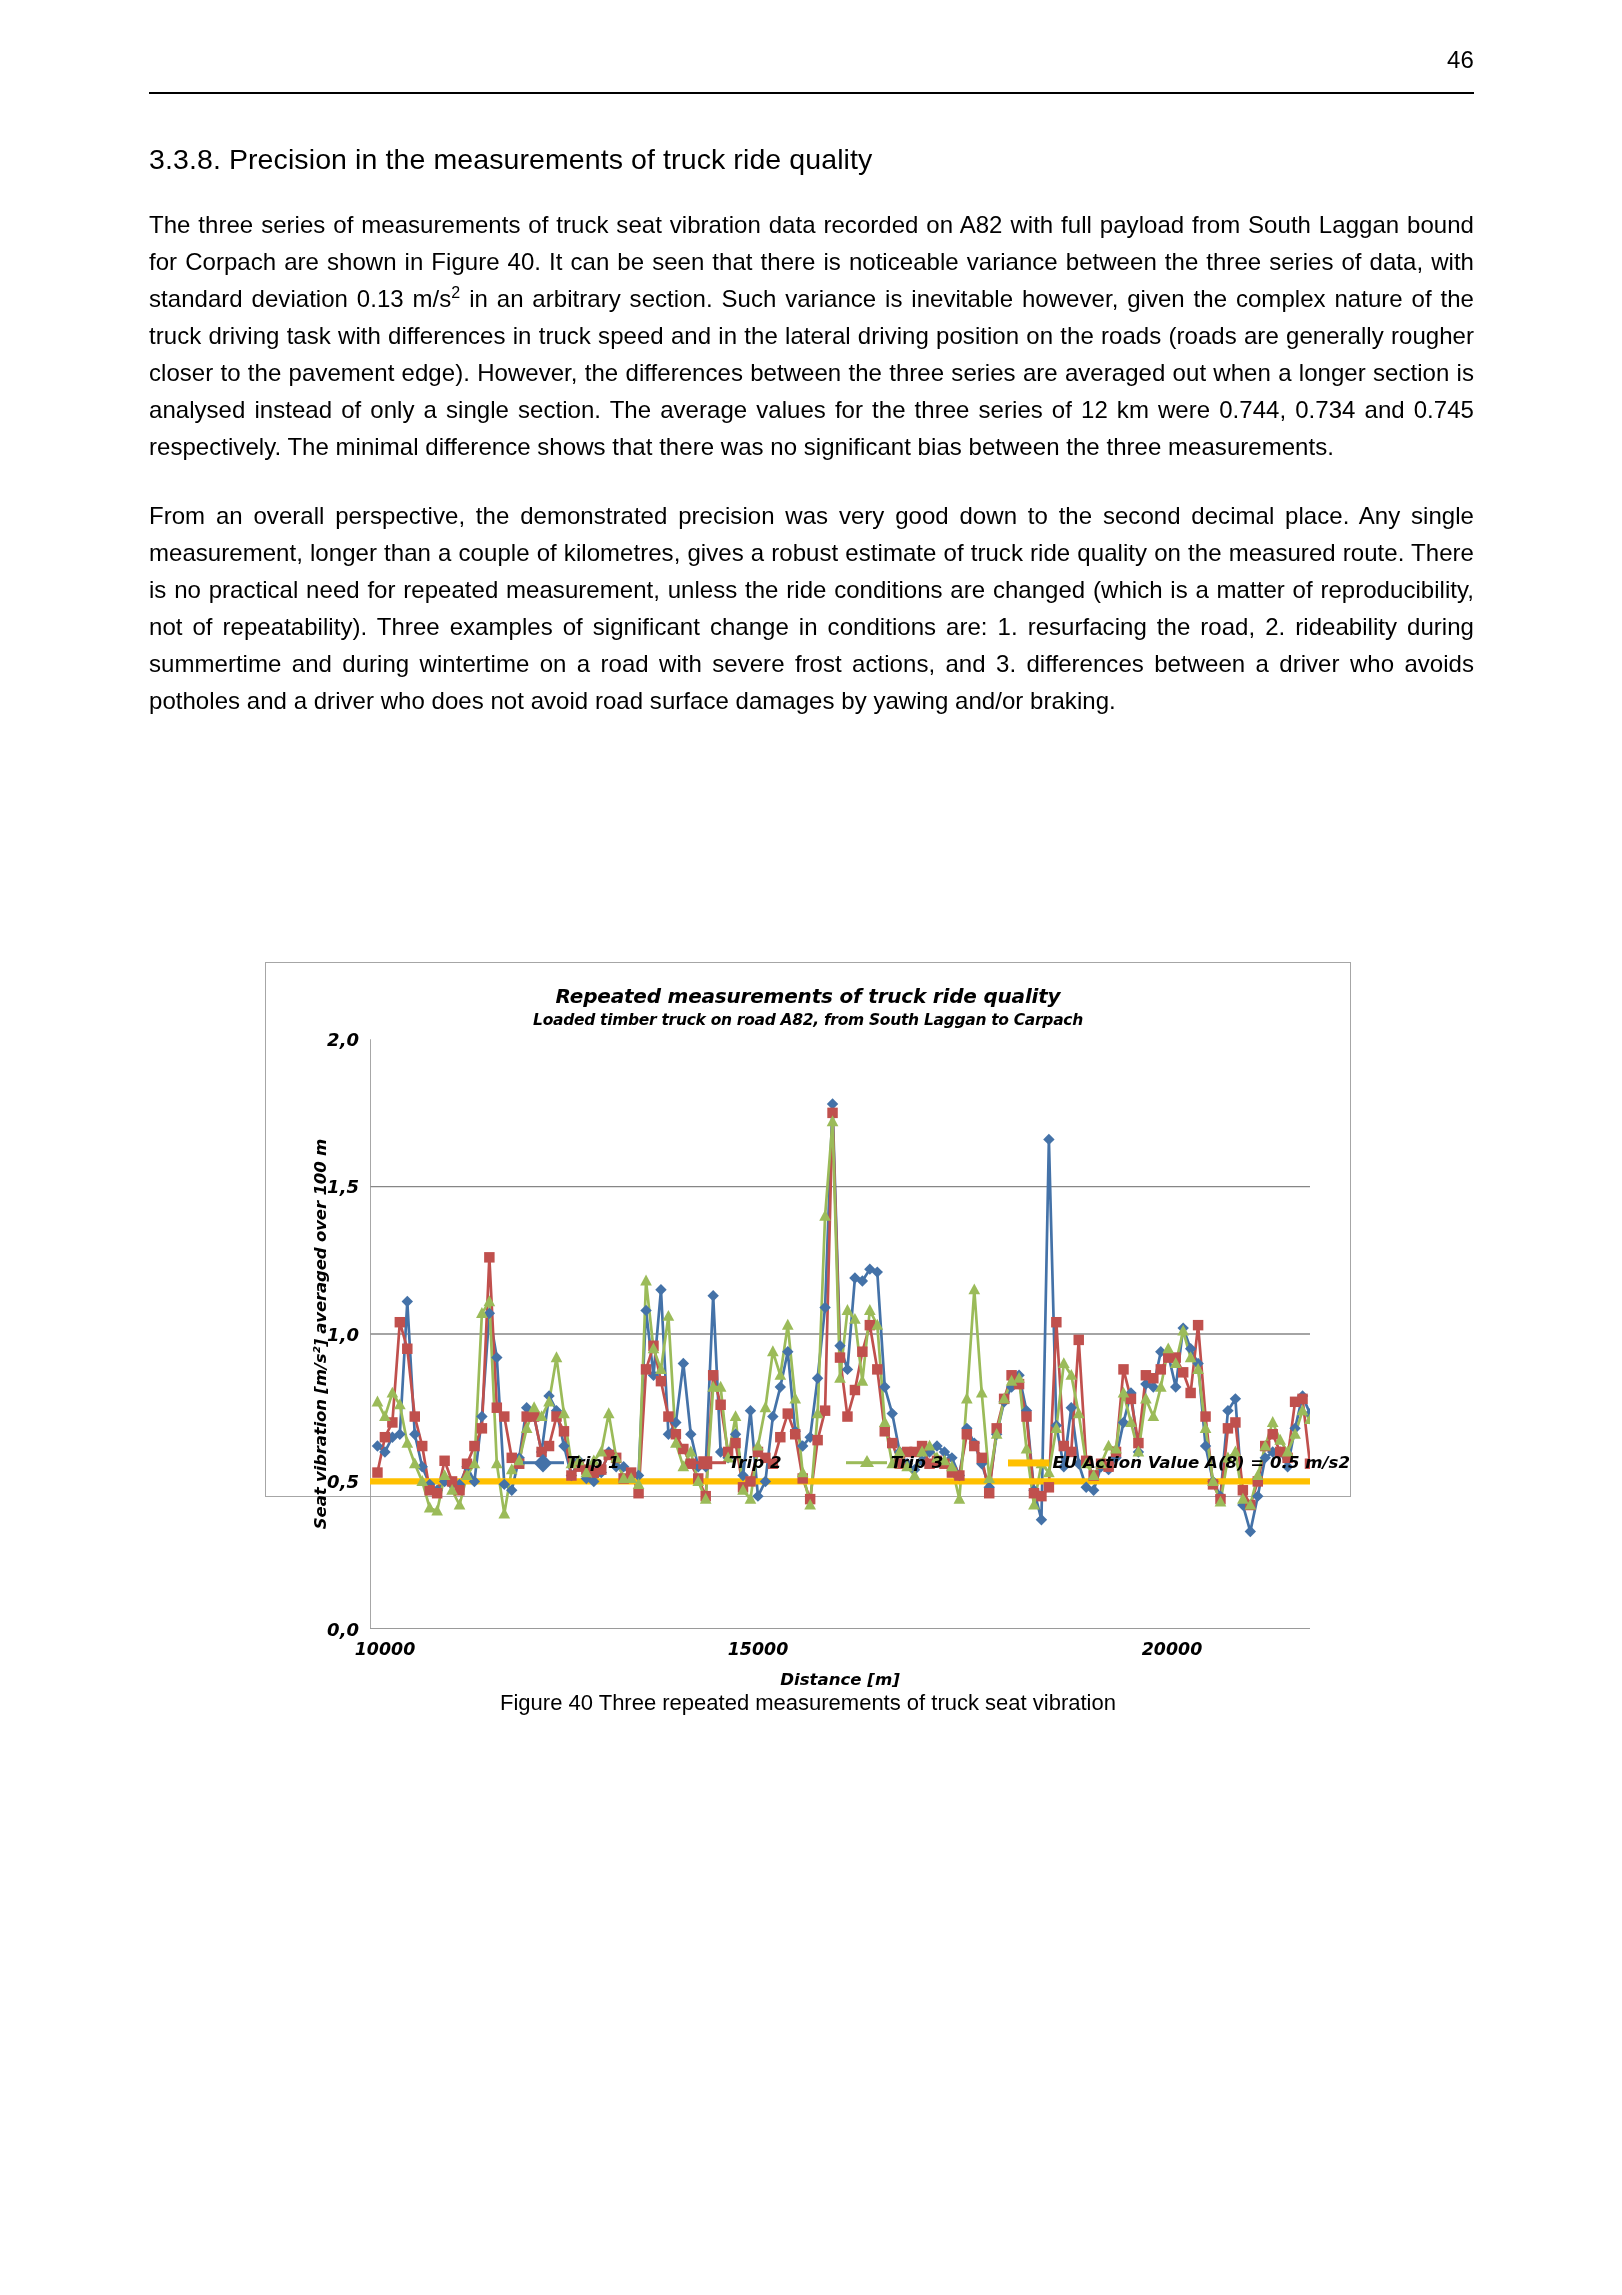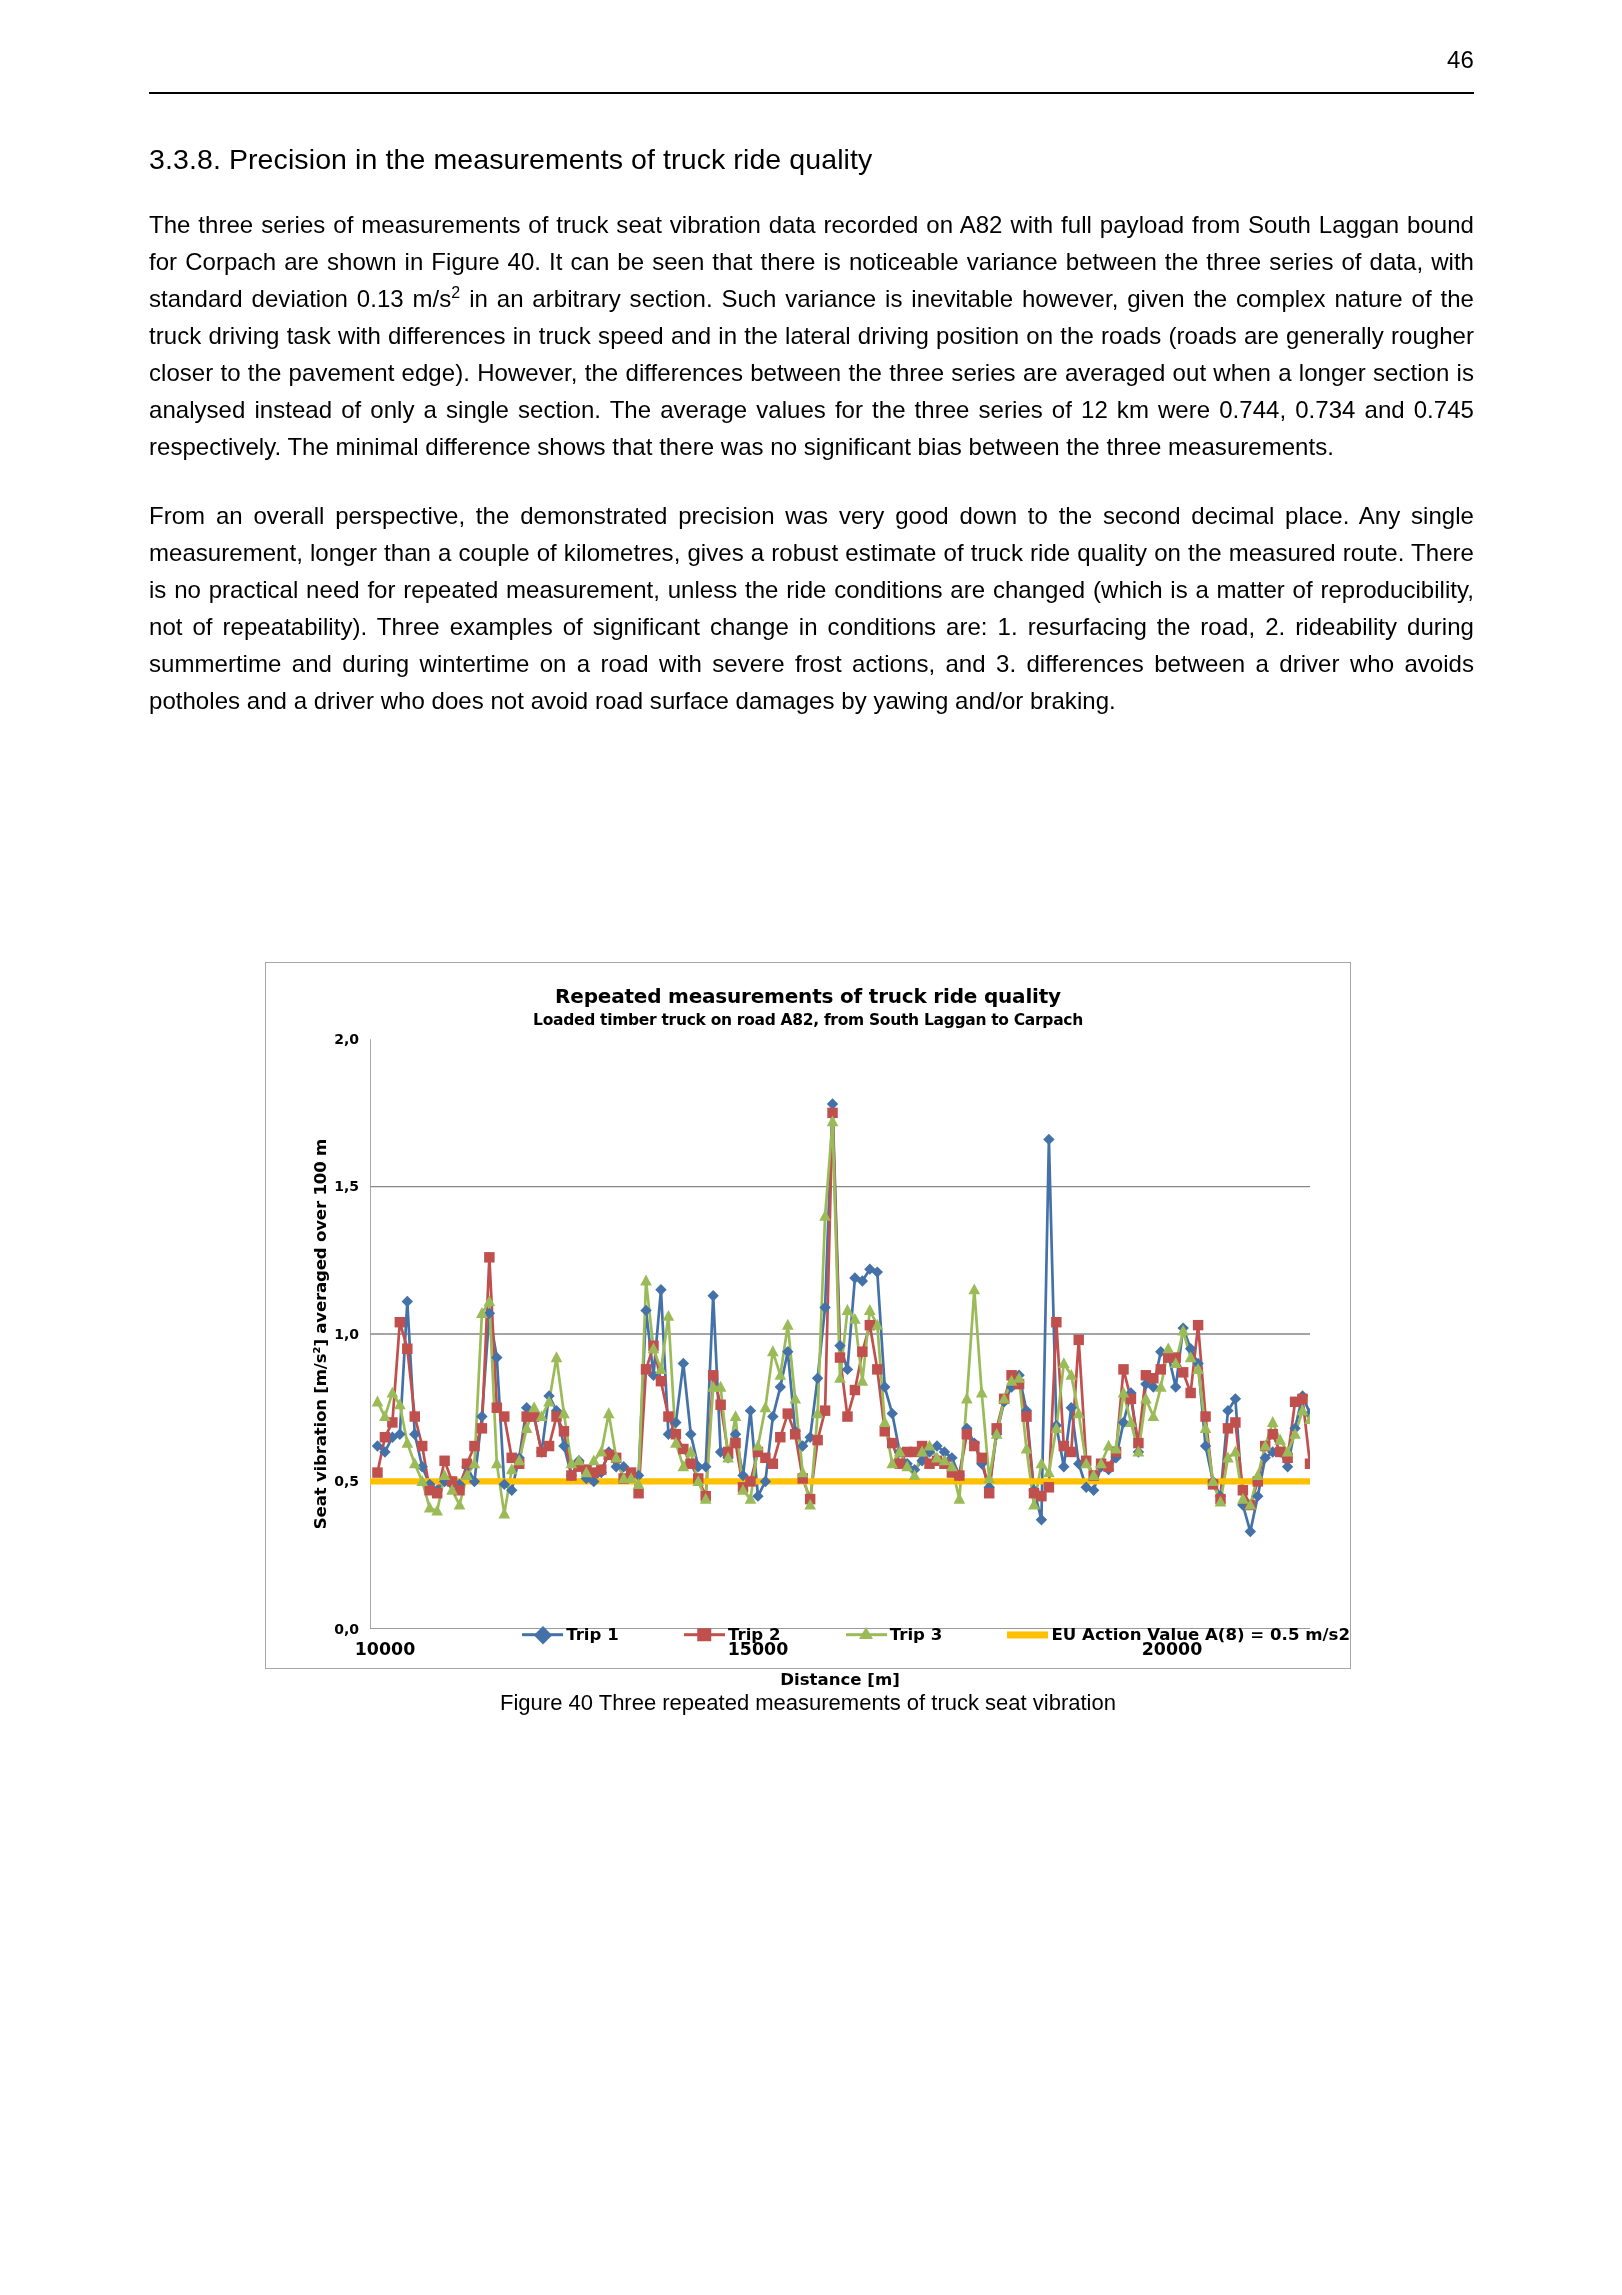--- a/index.html
+++ b/index.html
@@ -66,21 +66,22 @@
   }
   p.body-par:last-child { margin-bottom: 0; }
   sup { font-size: 16px; vertical-align: super; line-height: 0; }
 
   
   .figure-wrap {
     position: absolute;
     left: 265px;
     top: 962px;
     width: 1086px;
-    height: 707px;
+    height: 535px;
+    font-style: italic;
   }
   .chart-box {
     position: absolute;
     inset: 0;
     border: 1.6px solid #a6a6a6;
     background: #ffffff;
   }
   .chart-title {
     position: absolute;
     left: 0; right: 0;
@@ -122,21 +123,21 @@
     font-weight: bold;
     font-family: "DejaVu Sans", sans-serif;
     white-space: nowrap;
     letter-spacing: -0.2px;
   }
   .ytick-label {
     position: absolute;
     right: 100%;
     margin-right: 11px;
     transform: translateY(-50%);
-    font-size: 14px;
+    font-size: 18px;
     font-weight: bold;
     font-family: "DejaVu Sans", sans-serif;
     white-space: nowrap;
   }
   .xtick-label {
     position: absolute;
     top: 100%;
     margin-top: 10.3px;
     transform: translateX(-50%);
     font-size: 17.4px;

